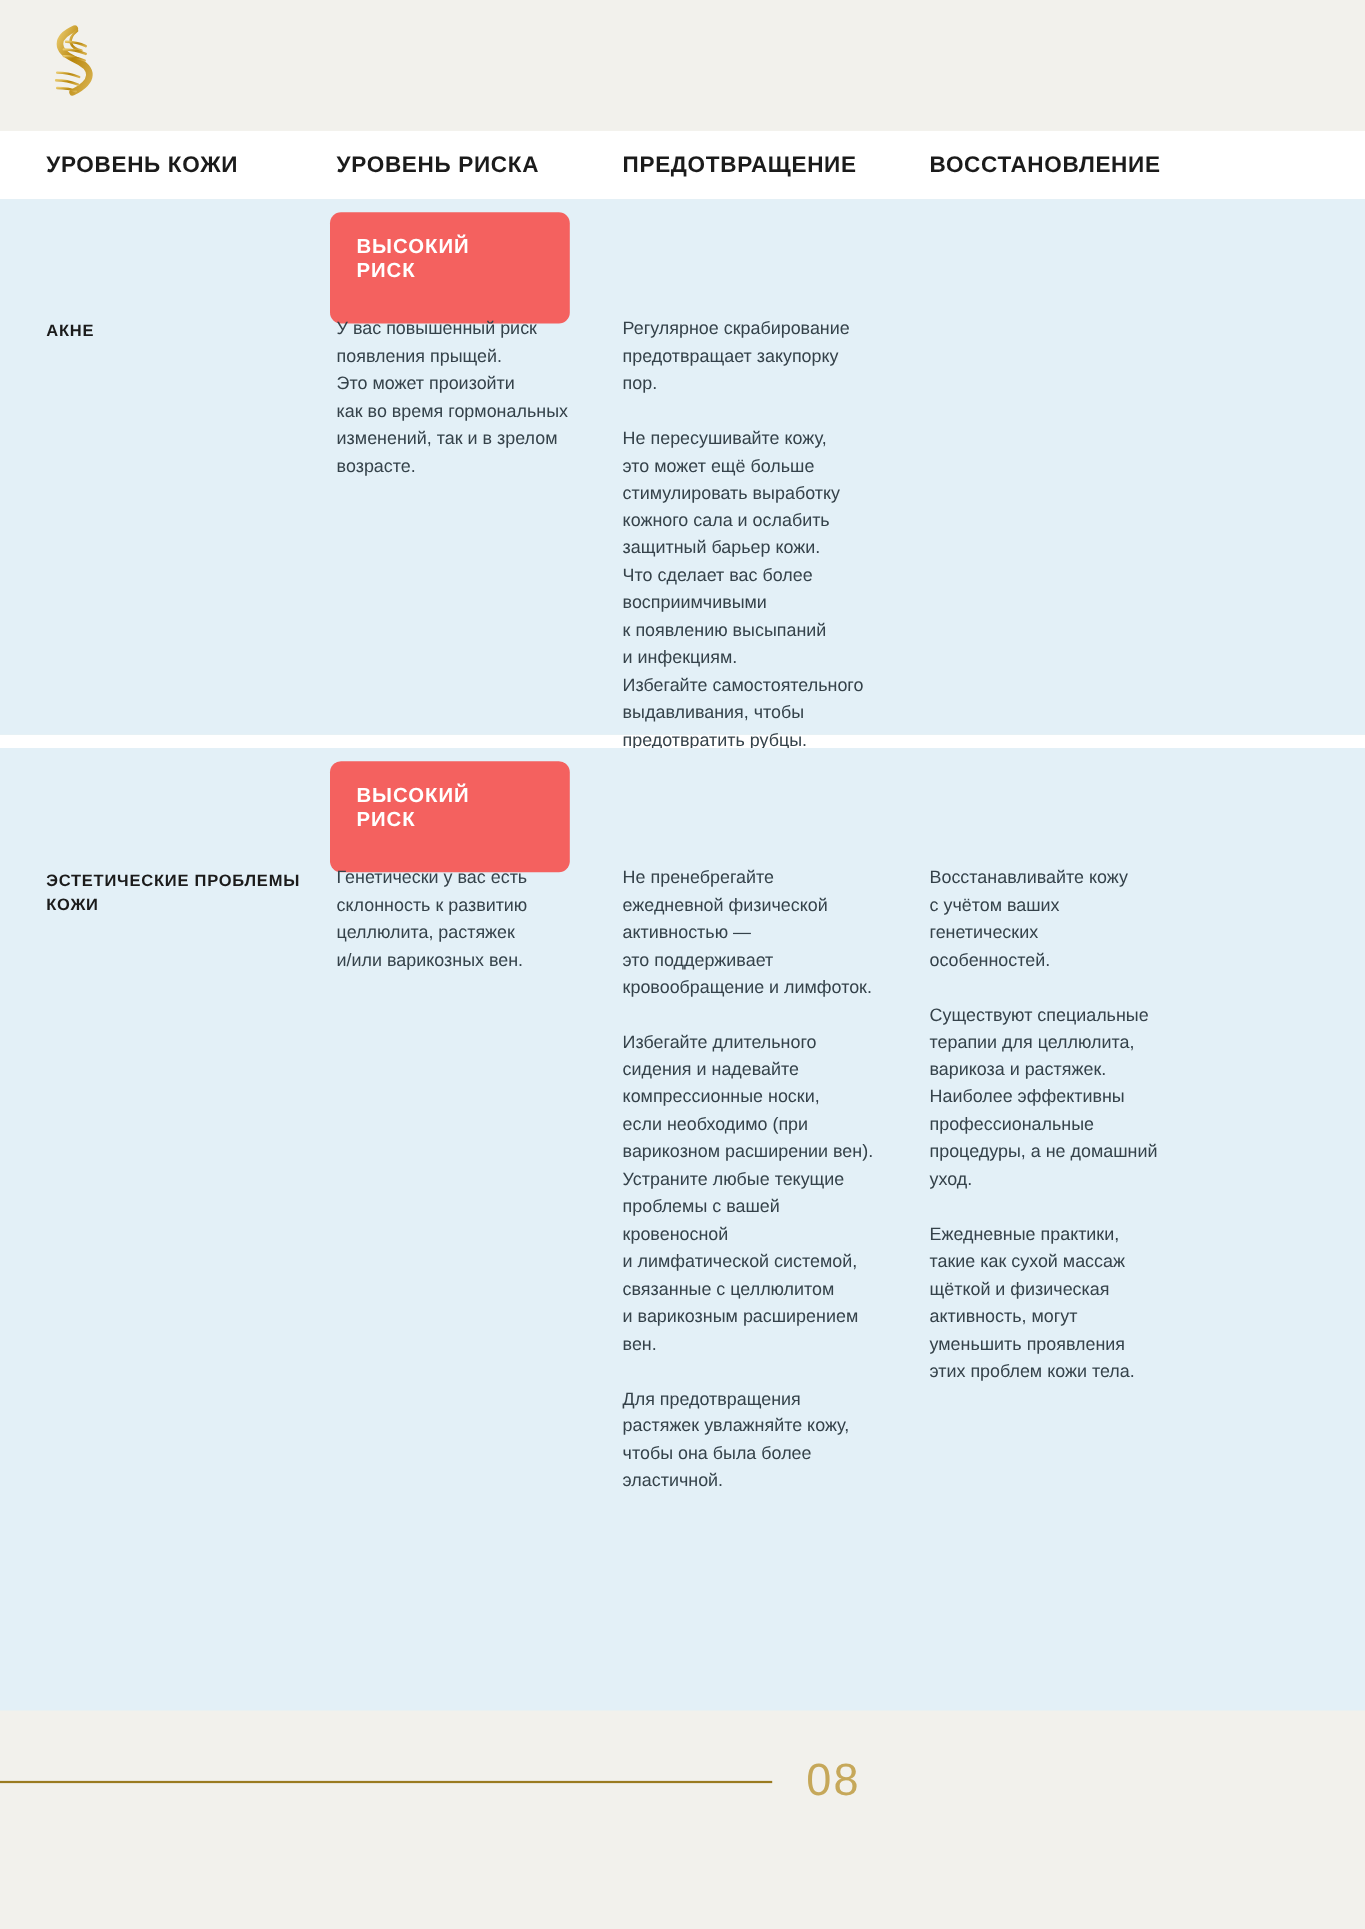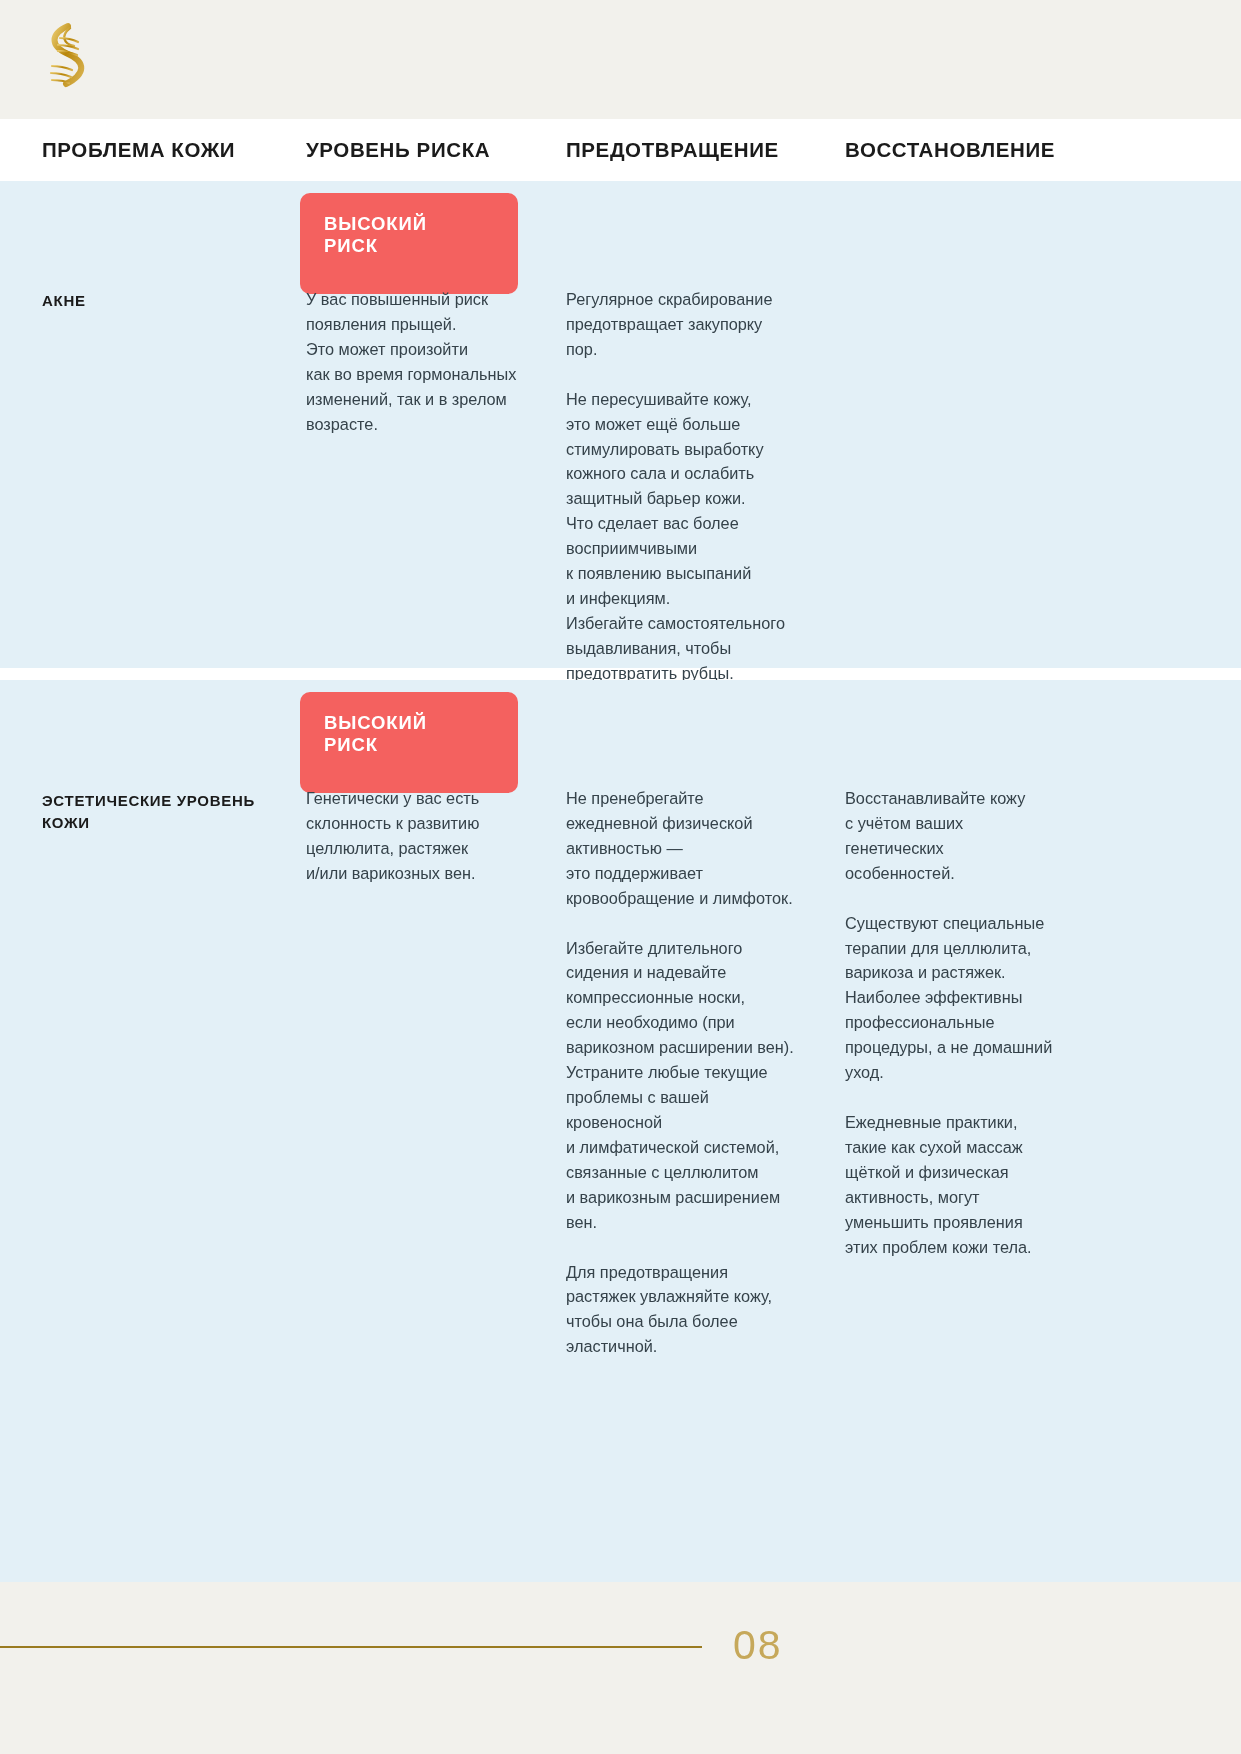--- a/index.html
+++ b/index.html
@@ -103,21 +103,21 @@
 
   .sec-1 .cell { top: 106px; }
   .sec-2 .cell { top: 106px; }
 
   
   .footer {
     position: absolute;
     left: 0;
     bottom: 0;
     width: 1241px;
-    height: 172px;
+    height: 199px;
     background: #f2f1ec;
   }
   .footer-rule {
     position: absolute;
     left: 0;
     top: 64px;
     width: 702px;
     height: 2px;
     background: #9a7b20;
   }
@@ -150,21 +150,21 @@
       <path d="M28 29 C 36 29, 43 31, 48 33" fill="none" stroke="url(#goldgrad)" stroke-width="2.2" stroke-linecap="round"></path>
       <path d="M28 35 C 36 35, 42 37, 47 39" fill="none" stroke="url(#goldgrad)" stroke-width="2.2" stroke-linecap="round"></path>
       <path d="M22 50 C 30 50, 37 52, 42 54" fill="none" stroke="url(#goldgrad)" stroke-width="2.2" stroke-linecap="round"></path>
       <path d="M21 57 C 29 57, 36 59, 41 61" fill="none" stroke="url(#goldgrad)" stroke-width="2.2" stroke-linecap="round"></path>
       <path d="M22 64 C 29 64, 35 65, 39 67" fill="none" stroke="url(#goldgrad)" stroke-width="2.2" stroke-linecap="round"></path>
     </svg>
   </div>
 </div>
 
 <div class="colhead">
-  <div class="ch ch-1">ПРОБЛЕМА КОЖИ</div>
+  <div class="ch ch-1">УРОВЕНЬ КОЖИ</div>
   <div class="ch ch-2">УРОВЕНЬ РИСКА</div>
   <div class="ch ch-3">ПРЕДОТВРАЩЕНИЕ</div>
   <div class="ch ch-4">ВОССТАНОВЛЕНИЕ</div>
 </div>
 
 <div class="section sec-1">
   <div class="badge">ВЫСОКИЙ РИСК</div>
   <div class="rowlabel">АКНЕ</div>
   <div class="cell cell-risk">У вас повышенный риск
 появления прыщей.
@@ -188,21 +188,21 @@
 Избегайте самостоятельного
 выдавливания, чтобы
 предотвратить рубцы.</div>
 </div>
 
 <div class="gap"></div>
 
 <div class="section sec-2">
   <div class="badge">ВЫСОКИЙ РИСК</div>
   <div class="rowlabel">ЭСТЕТИЧЕСКИЕ
-УРОВЕНЬ КОЖИ</div>
+ПРОБЛЕМЫ КОЖИ</div>
   <div class="cell cell-prevention">Не пренебрегайте
 ежедневной физической
 активностью —
 это поддерживает
 кровообращение и лимфоток.
 
 Избегайте длительного
 сидения и надевайте
 компрессионные носки,
 если необходимо (при

